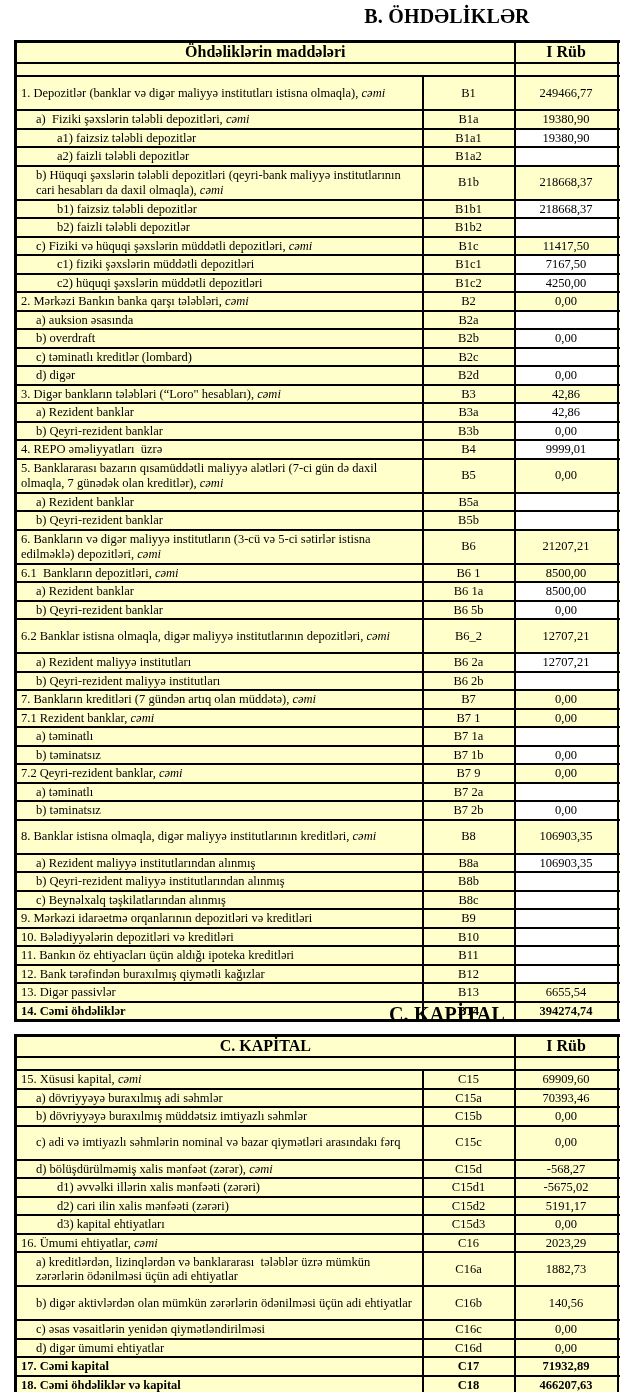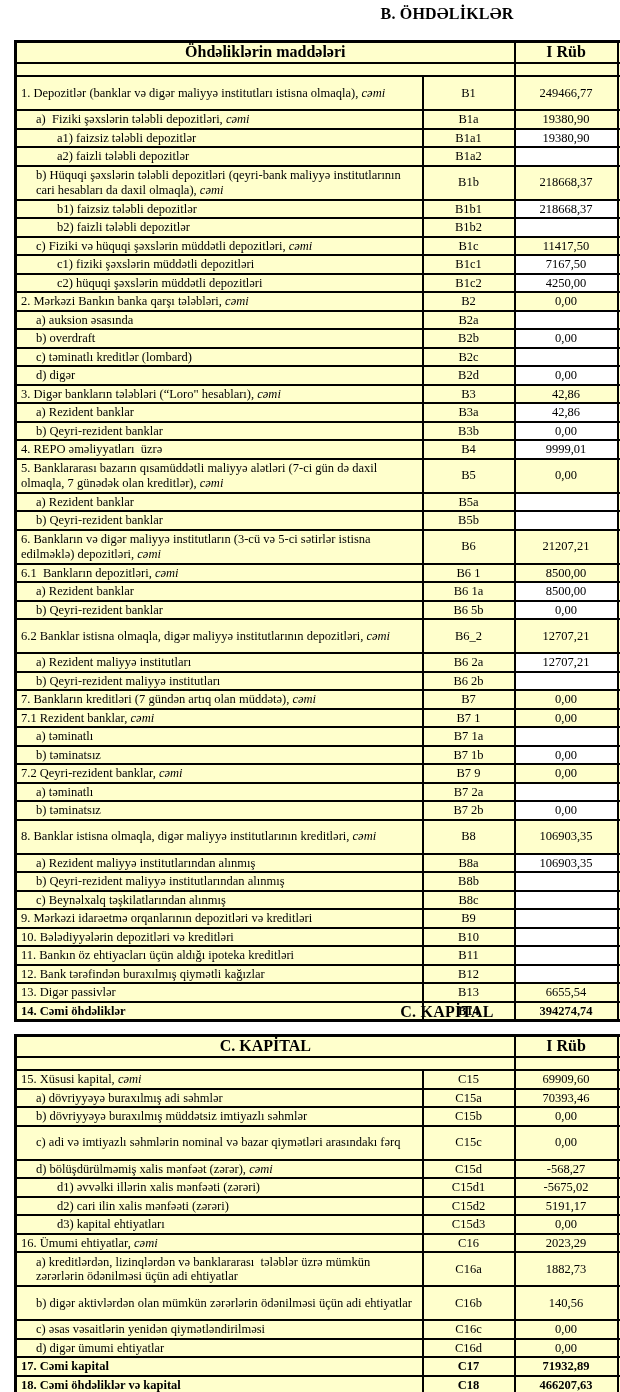--- a/index.html
+++ b/index.html
@@ -3,21 +3,21 @@
 <meta charset="utf-8">
 <style>
   html,body{margin:0;padding:0;}
   body{
     width:620px;height:1392px;overflow:hidden;position:relative;
     background:#ffffff;color:#000;
     font-family:"Liberation Serif","DejaVu Serif",serif;
   }
   .page-title{
     position:absolute;left:447px;transform:translateX(-50%);
-    font-weight:bold;font-size:16px;white-space:nowrap;letter-spacing:.2px;
+    font-weight:bold;font-size:20px;white-space:nowrap;letter-spacing:.2px;
   }
   #title-b{top:5px;}
   #title-c{top:1003px;}
   table.fin{
     position:absolute;left:14px;width:706px;
     border-collapse:collapse;table-layout:fixed;
     background:#FFFFCC;
     border:3px solid #000;
   }
   #table-b{top:40px;}

